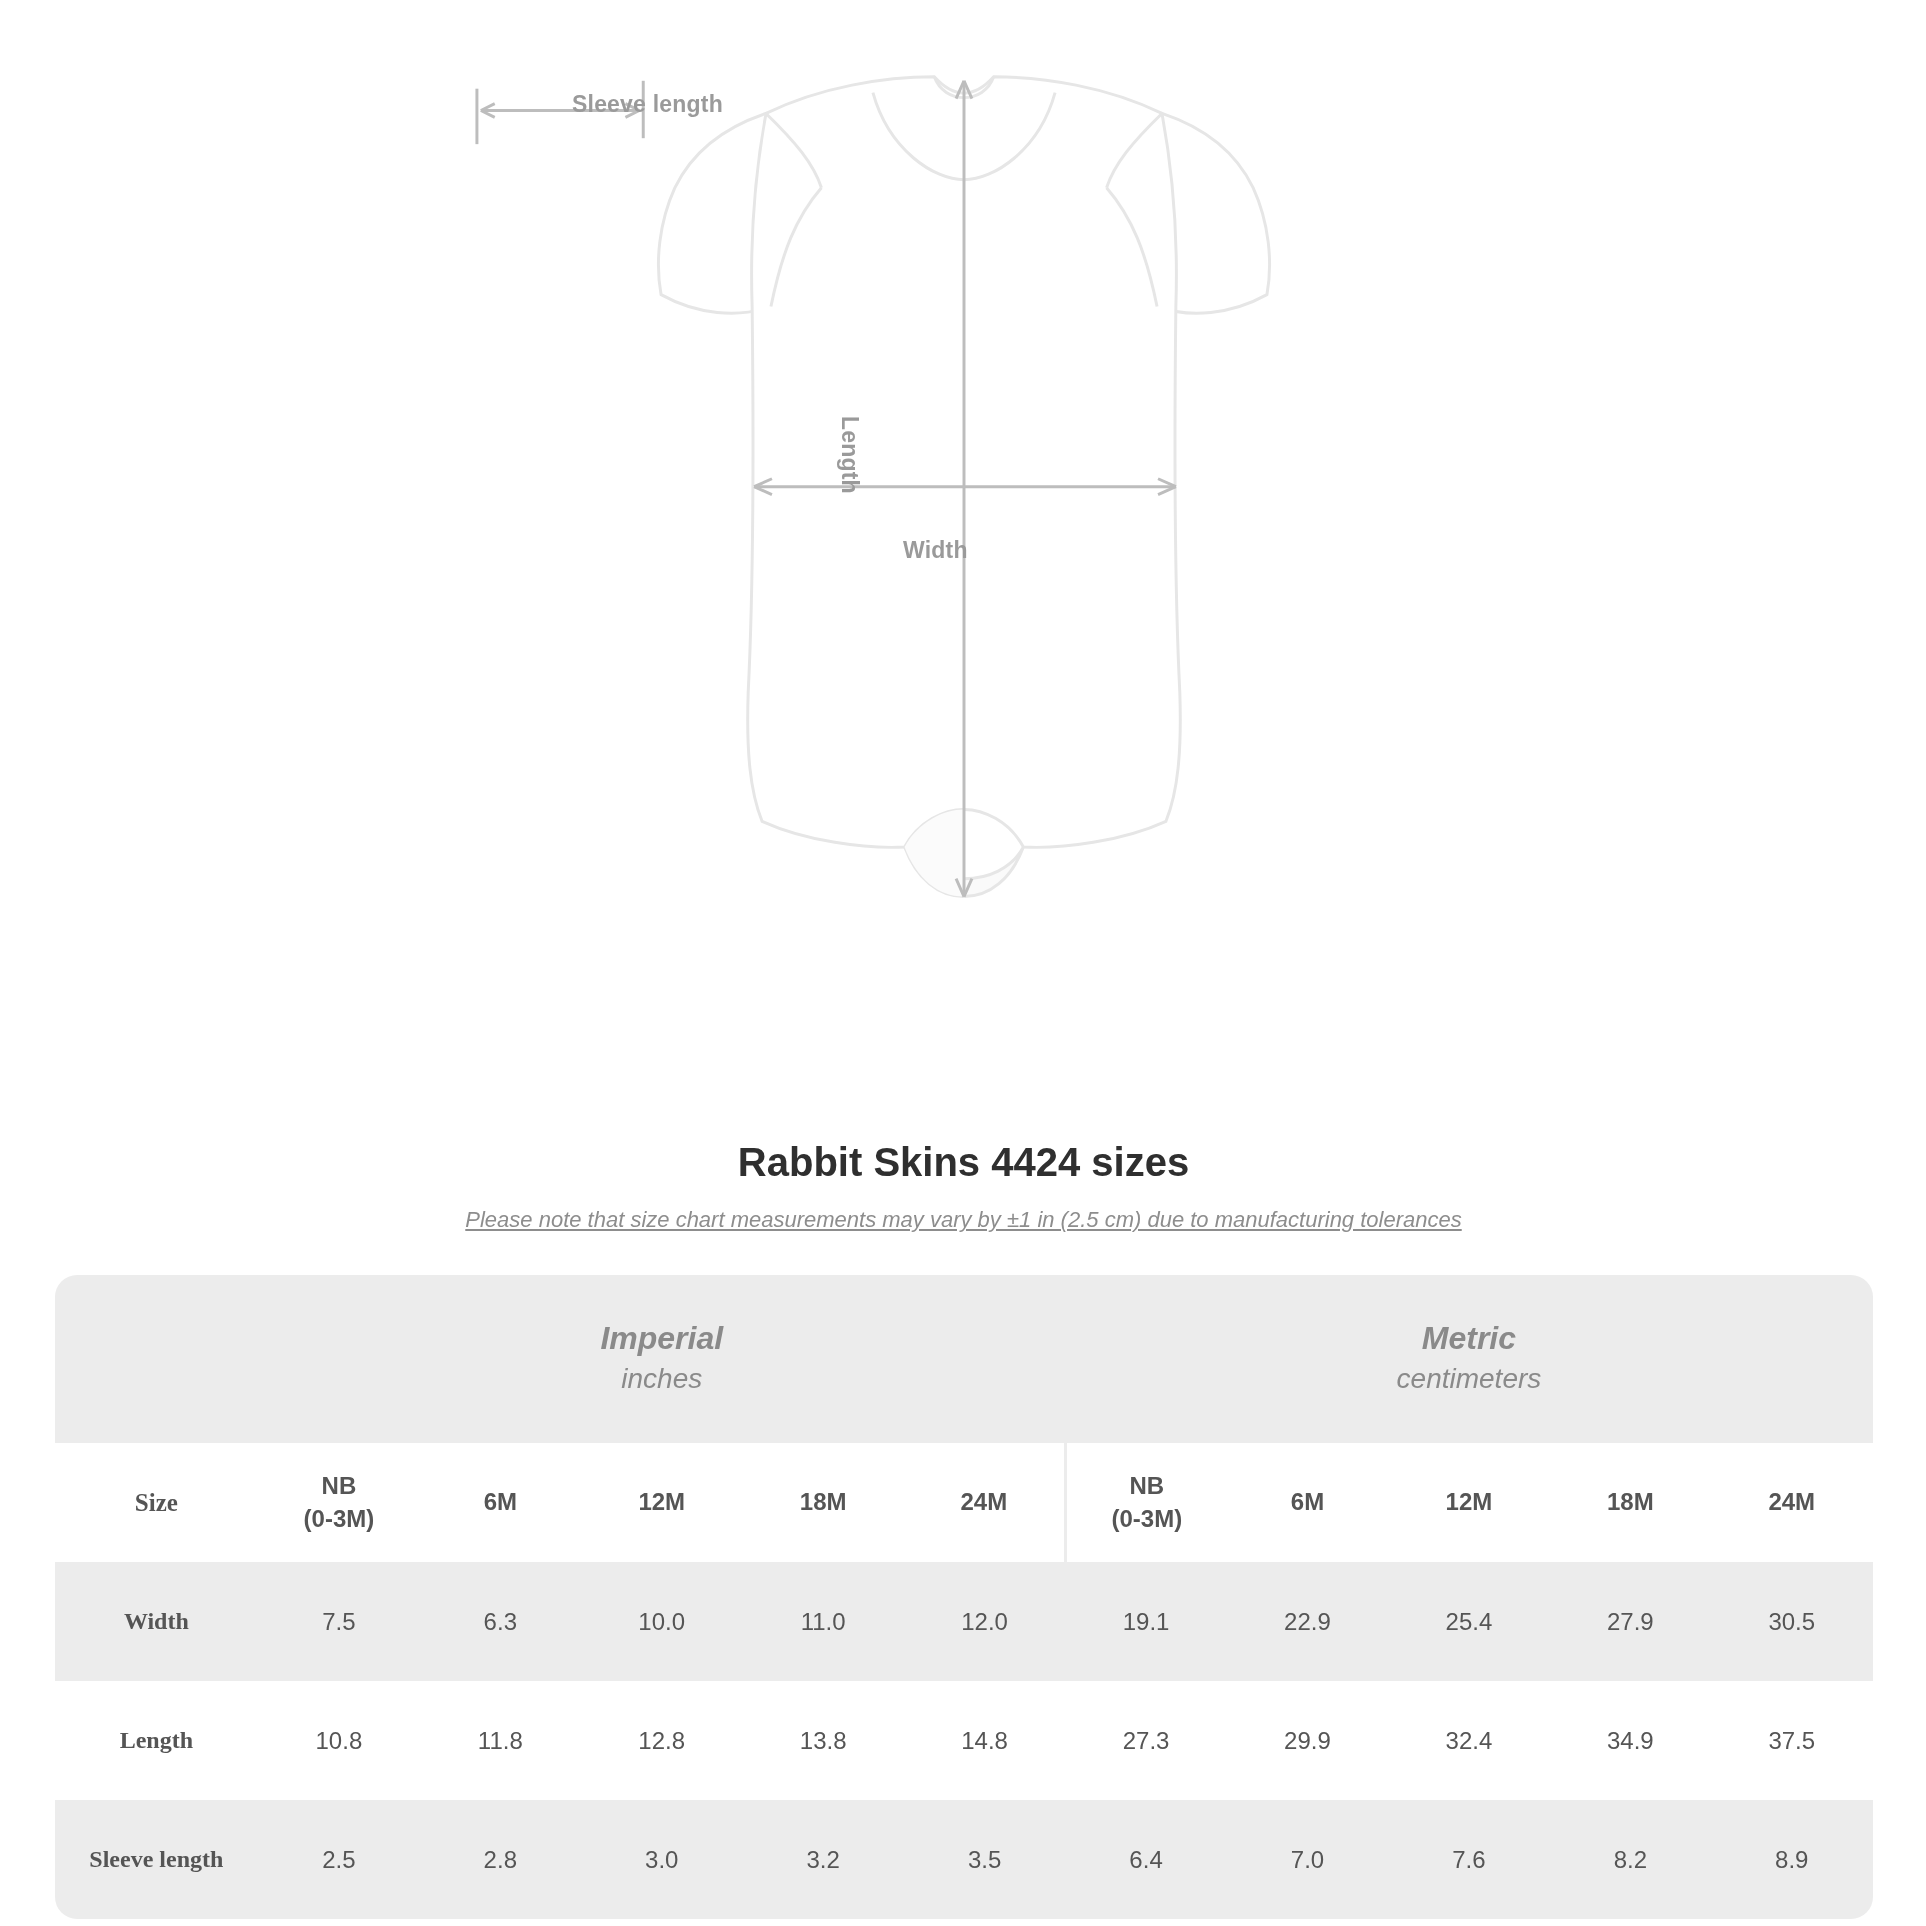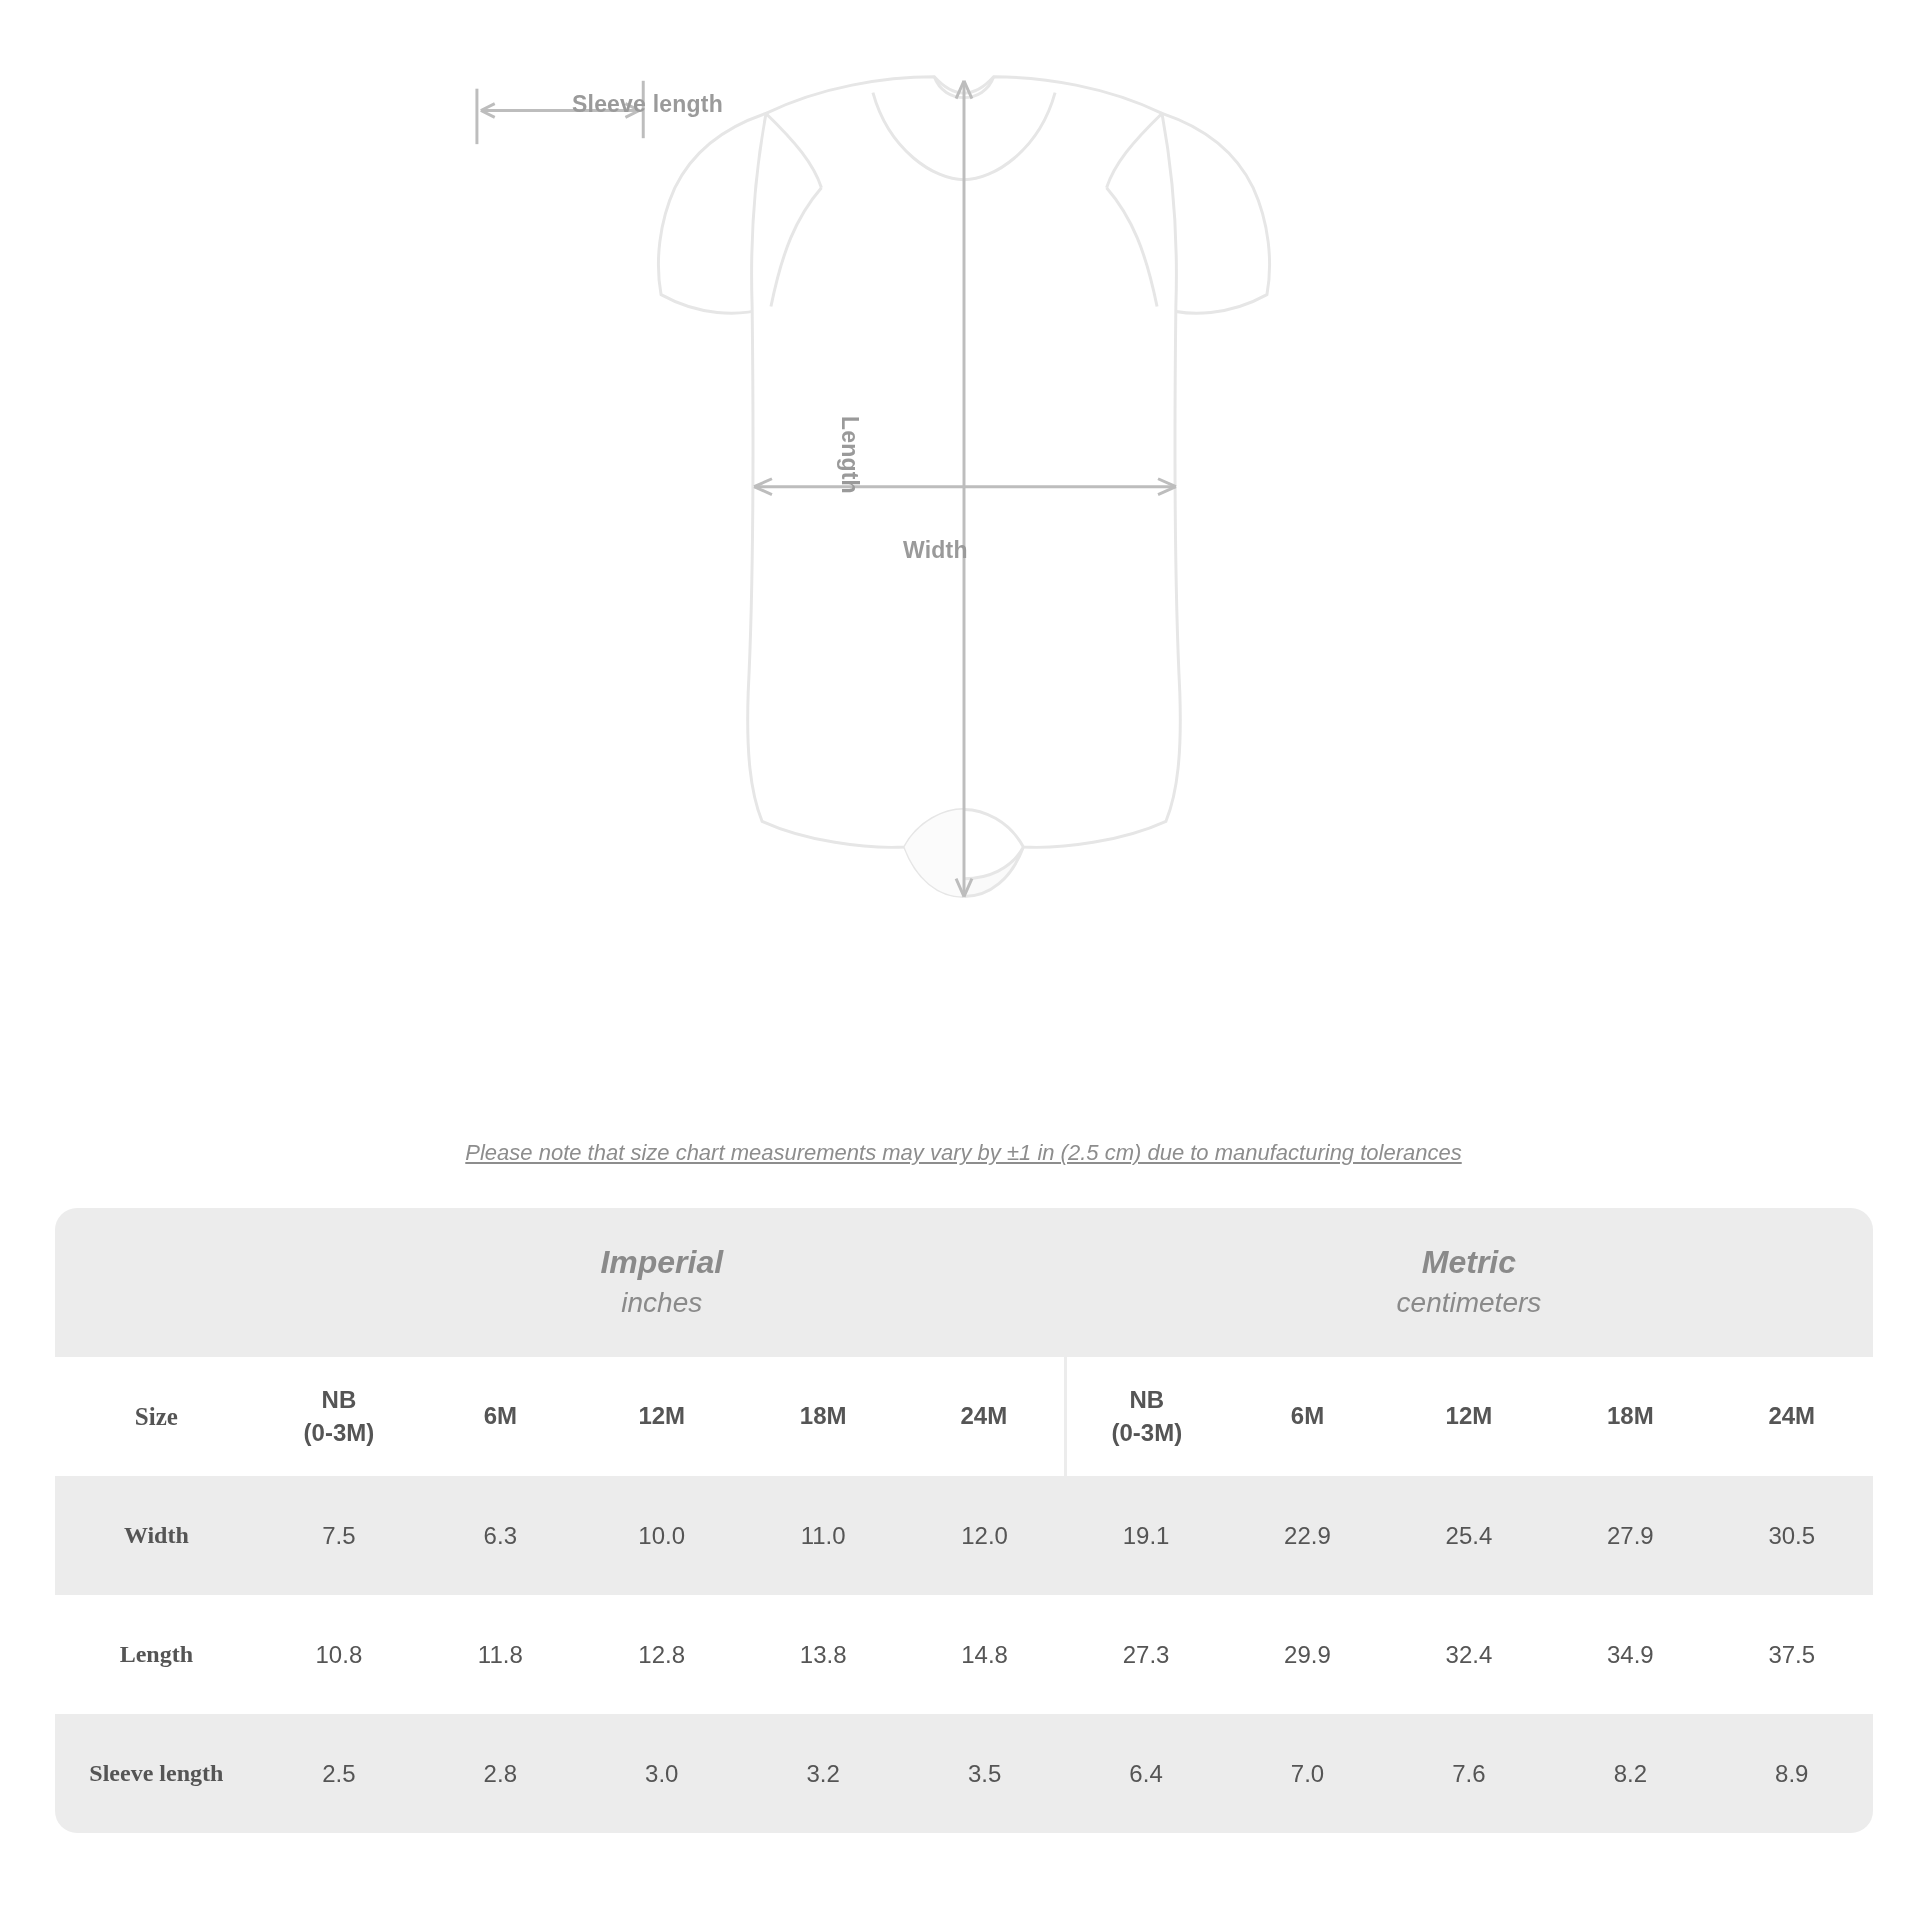--- a/index.html
+++ b/index.html
@@ -89,21 +89,21 @@
   }
   table.size-table td, table.size-table th {
     text-align: center;
     vertical-align: middle;
     font-size: 24px;
     color: #555555;
     border: none;
   }
   .unitrow td {
     background: #ececec;
-    height: 149px;
+    height: 168px;
     padding: 0;
   }
   .unit-name {
     font-size: 32px;
     font-style: italic;
     font-weight: bold;
     color: #8a8a8a;
     line-height: 1.25;
   }
   .unit-sub {
@@ -201,20 +201,21 @@
         </g>
       </svg>
     </div>
 
     <div class="dim-label label-sleeve">Sleeve length</div>
     <div class="dim-label label-width">Width</div>
     <div class="dim-label label-length">Length</div>
   </div>
 
   <div class="titleblock">
+    <h1 class="chart-title">Rabbit Skins 4424 sizes</h1>
     <p class="chart-note">Please note that size chart measurements may vary by ±1 in (2.5 cm) due to manufacturing tolerances</p>
   </div>
 
   <div class="table-wrap">
     <table class="size-table">
       <colgroup>
         <col class="col-label">
         <col class="col-data">
           <col class="col-data">
           <col class="col-data">

